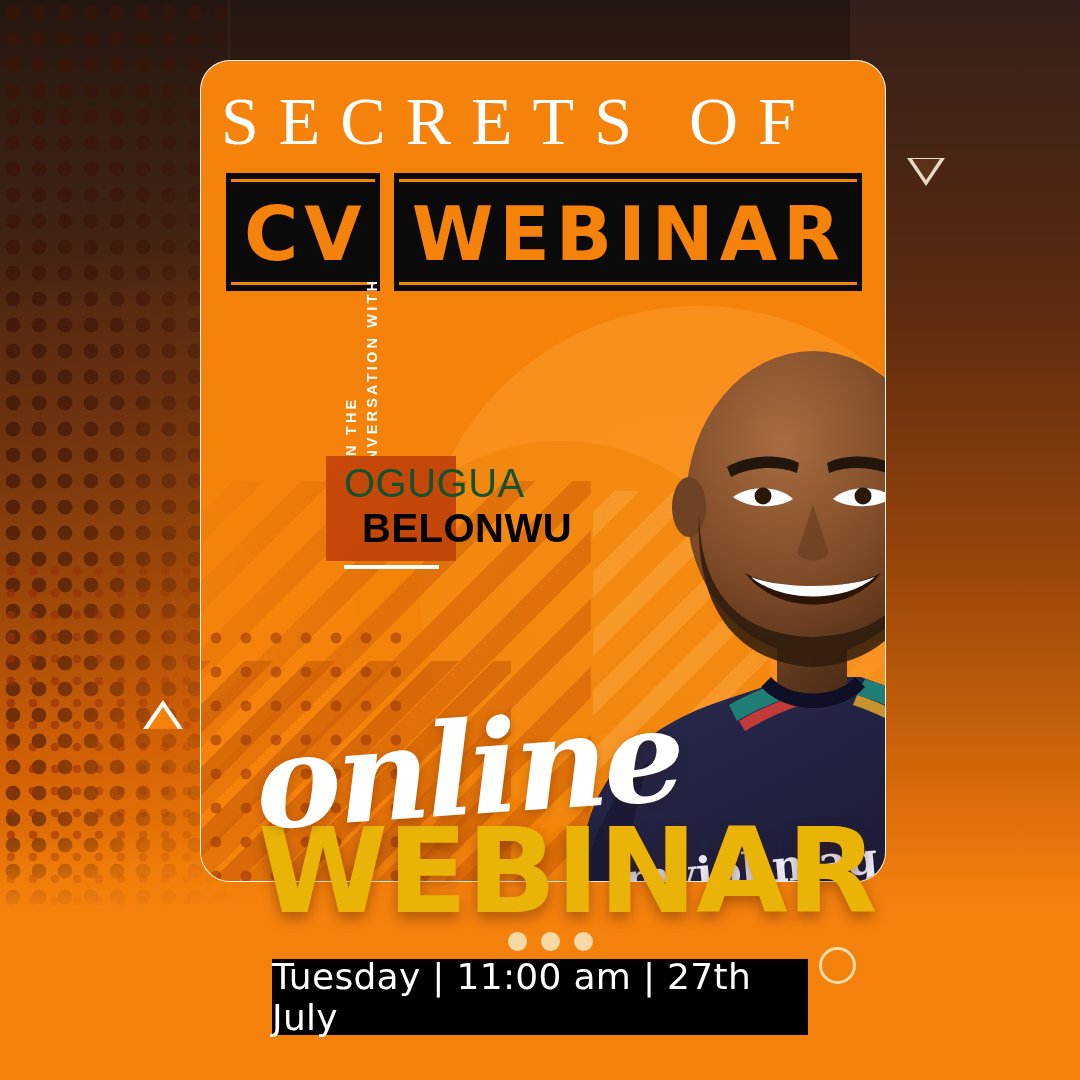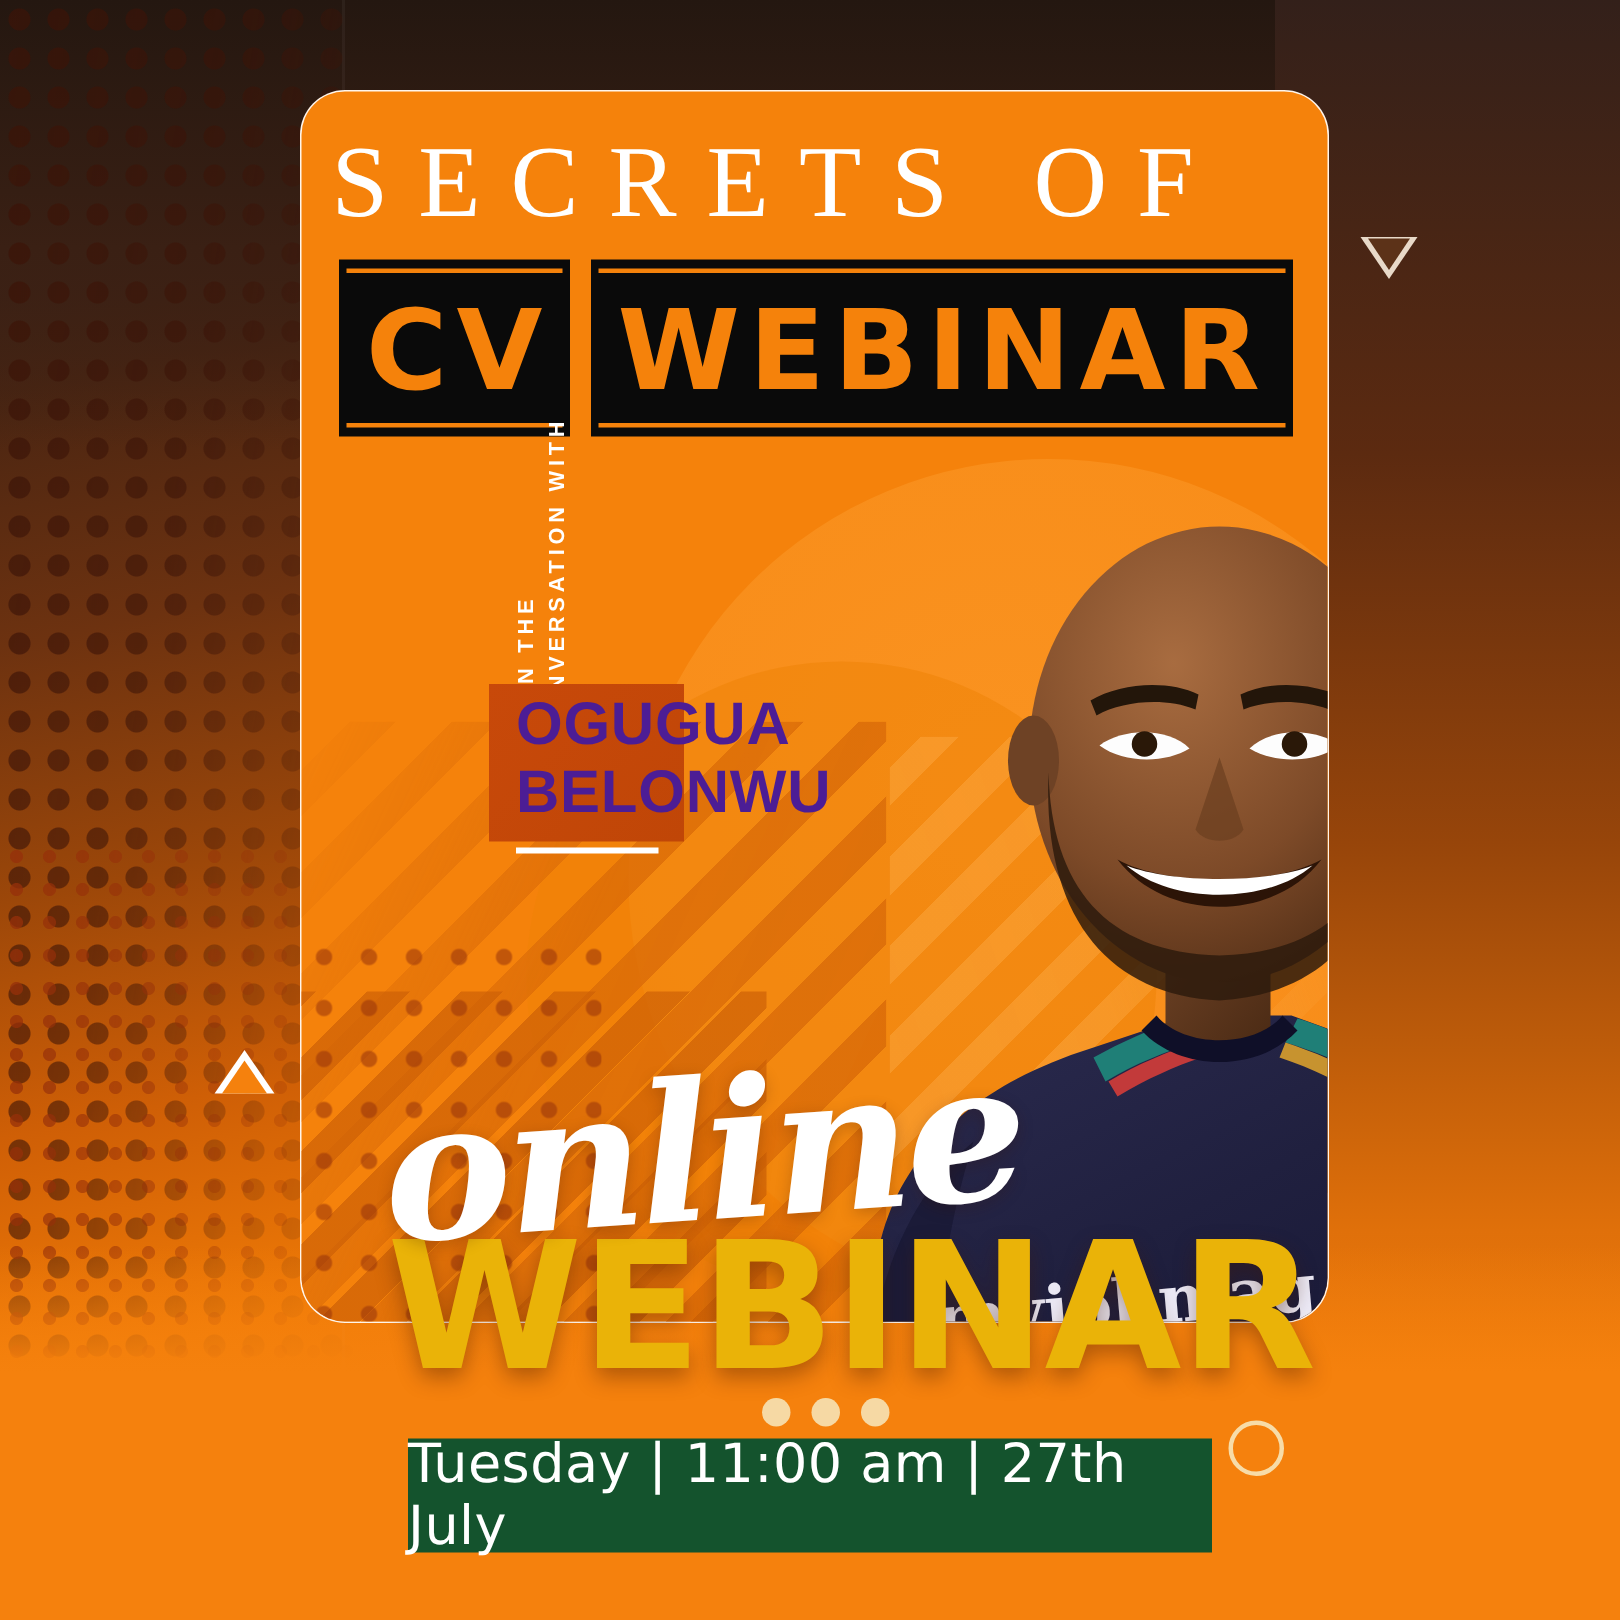--- a/index.html
+++ b/index.html
@@ -177,26 +177,26 @@
     line-height:21px; white-space:nowrap;
   }
 
   
   .name-patch {
     position:absolute; left:125px; top:395px; width:130px; height:105px;
     background:linear-gradient(135deg,#c8490a 0%, #c04607 100%);
   }
   .name-block { position:absolute; left:143px; top:400px; width:420px; }
   .n-first {
-    font-size:40px; font-weight:700; color:#4c1d95; letter-spacing:.5px;
+    font-size:40px; font-weight:400; color:#14532d; letter-spacing:.5px;
     line-height:45px;
   }
   .n-last {
-    font-size:40px; font-weight:700; color:#4c1d95; letter-spacing:.5px;
-    line-height:45px; margin-left:0;
+    font-size:40px; font-weight:700; color:#000000; letter-spacing:.5px;
+    line-height:45px; margin-left:18px;
   }
   .n-rule {
     width:95px; height:4px; background:#ffffff; margin-top:14px;
   }
 
   
   .portrait { position:absolute; left:330px; top:230px; width:560px; height:700px; }
   .p-svg { position:absolute; left:0; top:0; }
 
   
@@ -225,21 +225,21 @@
     z-index:7;
   }
   .dots3 {
     position:absolute; left:508px; top:932px; display:flex; gap:14px; z-index:9;
   }
   .dots3 i { display:block; width:19px; height:19px; border-radius:50%; background:#f6d9a4; }
 
   
   .datebar {
     position:absolute; left:272px; top:959px; width:536px; height:76px;
-    background:#14532d;
+    background:#000000;
     display:flex; align-items:center; justify-content:center;
     z-index:9;
   }
   .datebar span {
     color:#ffffff; font-size:36px; font-weight:400; letter-spacing:.3px;
     font-family:"DejaVu Sans", sans-serif;
   }
 
   
   .tri-down {

